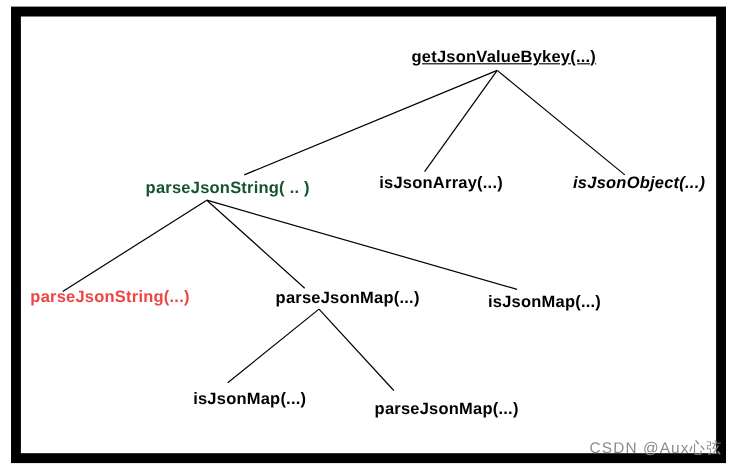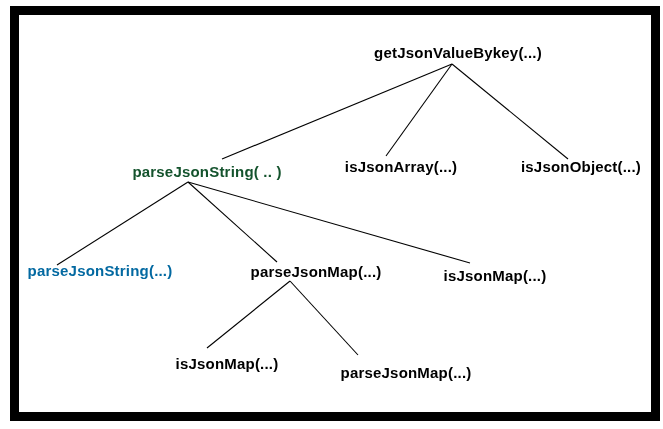--- a/index.html
+++ b/index.html
@@ -67,24 +67,25 @@
       <line x1="452" y1="64" x2="222" y2="159" stroke="#000000" stroke-width="1.1"></line>
       <line x1="452" y1="64" x2="386" y2="156" stroke="#000000" stroke-width="1.1"></line>
       <line x1="452" y1="64" x2="568" y2="159" stroke="#000000" stroke-width="1.1"></line>
       <line x1="188" y1="182" x2="57" y2="265" stroke="#000000" stroke-width="1.1"></line>
       <line x1="188" y1="182" x2="277" y2="262" stroke="#000000" stroke-width="1.1"></line>
       <line x1="188" y1="182" x2="470" y2="263" stroke="#000000" stroke-width="1.1"></line>
       <line x1="290" y1="281" x2="207" y2="348" stroke="#000000" stroke-width="1.1"></line>
       <line x1="290" y1="281" x2="358" y2="355" stroke="#000000" stroke-width="1.1"></line>
     </svg>
   <div class="node-layer">
-      <div class="node" style="left: 458px; top: 52px; color: rgb(0, 0, 0);">getJsonValueBykey(...)</div>
+      <div class="node" style="left: 458px; top: 52px; color: rgb(0, 0, 0); text-decoration: underline;">getJsonValueBykey(...)</div>
       <div class="node" style="left: 207px; top: 171px; color: #14532d;">parseJsonString( .. )</div>
       <div class="node" style="left: 401px; top: 166px; color: rgb(0, 0, 0); text-align: right;">isJsonArray(...)</div>
-      <div class="node" style="left: 581px; top: 166px; color: rgb(0, 0, 0);">isJsonObject(...)</div>
-      <div class="node" style="left: 100px; top: 270px; color: #0369a1;">parseJsonString(...)</div>
+      <div class="node" style="left: 581px; top: 166px; color: rgb(0, 0, 0); font-style: italic;">isJsonObject(...)</div>
+      <div class="node" style="left: 100px; top: 270px; color: #ef4444;">parseJsonString(...)</div>
       <div class="node" style="left: 316px; top: 271px; color: rgb(0, 0, 0);">parseJsonMap(...)</div>
       <div class="node" style="left: 495px; top: 275px; color: rgb(0, 0, 0);">isJsonMap(...)</div>
       <div class="node" style="left: 227px; top: 363px; color: rgb(0, 0, 0);">isJsonMap(...)</div>
       <div class="node" style="left: 406px; top: 372px; color: rgb(0, 0, 0);">parseJsonMap(...)</div>
     </div>
   <div class="frame" style="border-color: rgb(0, 0, 0);"></div>
+  <div class="watermark" style="color: rgb(140, 140, 140);">CSDN @Aux心弦</div>
 </div>
 
 </body></html>

